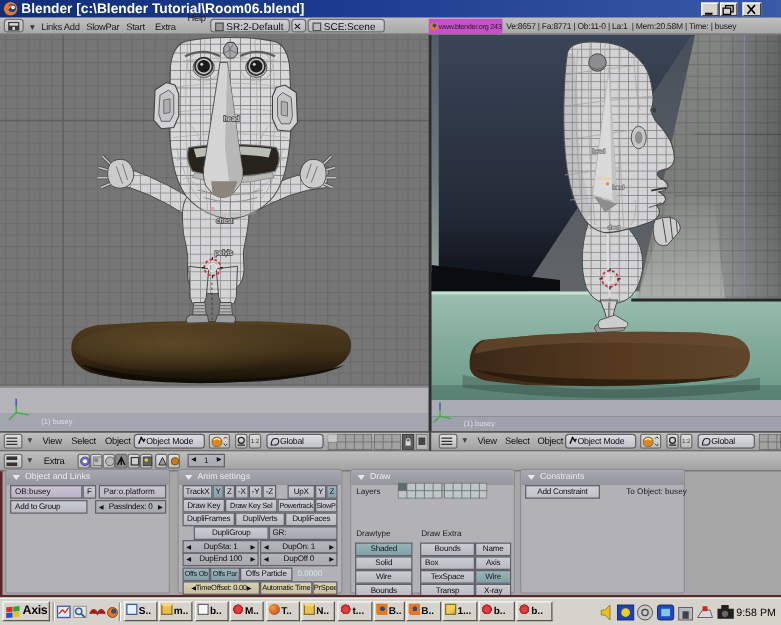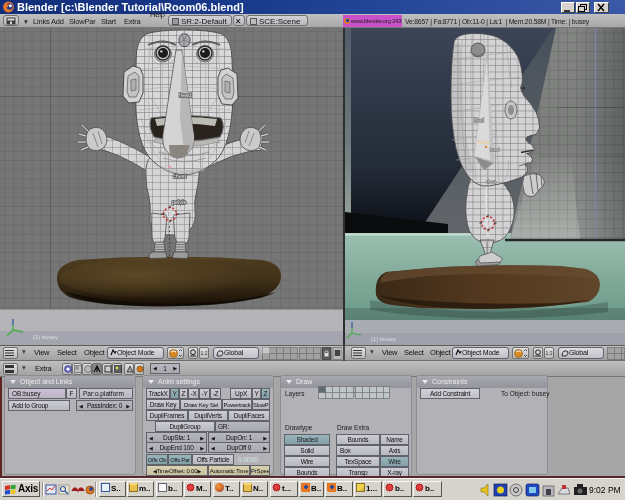--- a/index.html
+++ b/index.html
@@ -647,14 +647,14 @@
     <rect x="48" y="2" width="13" height="12" rx="2" fill="#2048c0" stroke="#102060" stroke-width="0.7"></rect>
       <rect x="51" y="5" width="7" height="6" fill="#80c8e8"></rect>
     <rect x="65" y="4" width="11" height="10" fill="#b8b8c0" stroke="#555" stroke-width="0.7"></rect>
       <rect x="68" y="7" width="5" height="6" fill="#404048"></rect>
     <path d="M80 12 L84 6 L90 6 L92 12 Z" fill="#d8d8e0" stroke="#555" stroke-width="0.7"></path>
       <rect x="84" y="3" width="4" height="4" fill="#c03030"></rect>
     <rect x="96" y="5" width="13" height="8" fill="#202020"></rect>
       <rect x="99" y="2" width="6" height="4" fill="#202020"></rect>
       <circle cx="102" cy="9" r="2.5" fill="#686868"></circle>
   </svg>
-  <div class="abs" style="left:589px;top:485px;font-size:8.5px;color:#000;white-space:nowrap">9:02 PM</div>
+  <div class="abs" style="left:589px;top:485px;font-size:8.5px;color:#000;white-space:nowrap">9:58 PM</div>
 </div>
 
 </body></html>

